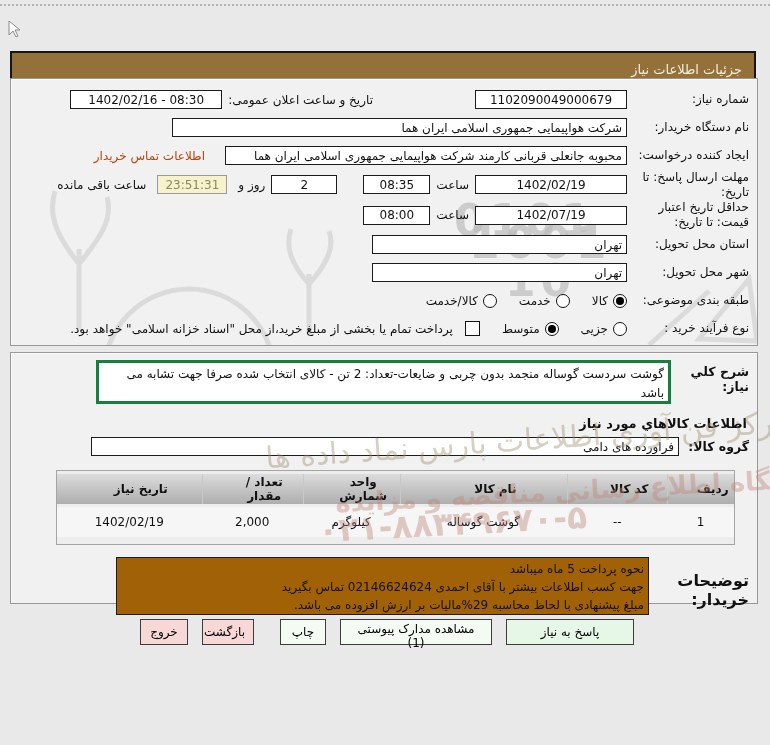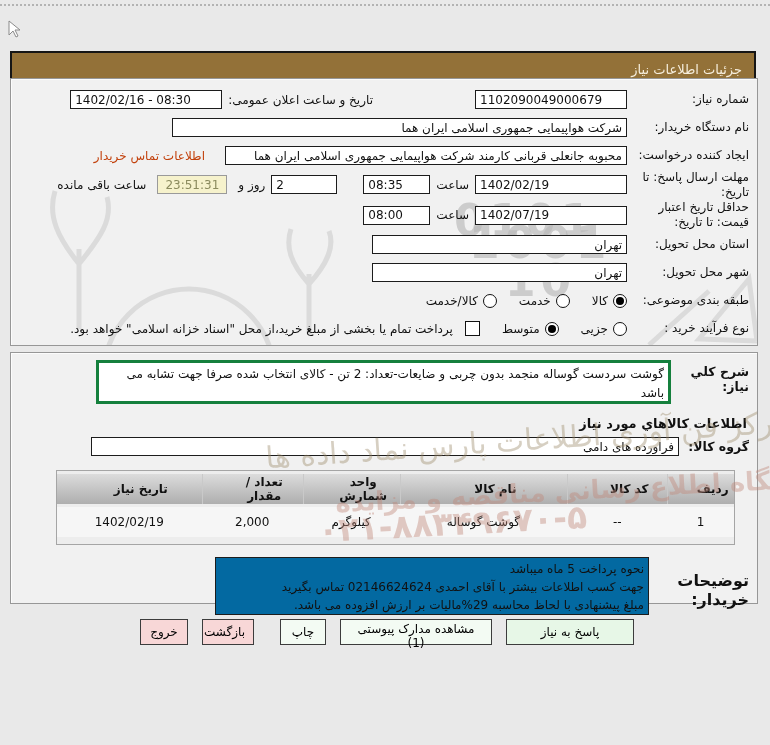--- a/index.html
+++ b/index.html
@@ -13,21 +13,21 @@
   
   .panel{position:absolute;left:10px;width:748px;background:#f1f1f1;border:1px solid #979797;
          box-sizing:border-box;box-shadow:inset 1px 1px 0 #fcfcfc;}
   #panel1{top:78px;height:268px;padding:8px 8px 4px 6px;display:flex;flex-direction:column;gap:3px;}
   #panel2{top:352px;height:252px;padding:4px 8px 4px 6px;}
   .row{display:flex;align-items:center;min-height:25px;position:relative;z-index:2;}
   .lblcol{width:122px;flex:none;font-size:12px;line-height:1.25;}
   .mlbl{font-size:12px;margin:0 6px;}
   .fld{background:#fff;border:1px solid #1c1c1c;height:19px;font-size:12px;font-family:inherit;
        padding:0 4px;box-sizing:border-box;color:#111;}
-  .ltr{direction:ltr;}
+  .ltr{direction:ltr;text-align:center;}
   .rtl-val{direction:rtl;text-align:right;}
   .w152{width:152px}.w455{width:455px}.w402{width:402px}.w67{width:67px}.w66{width:66px}
   .w255{width:255px}.w588{width:588px}
   .sp96{width:96px;flex:none}.sp26{width:26px;flex:none}
   .link{color:#c2410c;font-size:12px;margin-right:20px;cursor:pointer;}
   .count{width:70px;height:19px;background:#f6f2cc;border:1px solid #9a9a9a;color:#8b8b5e;
          font-size:12px;display:flex;align-items:center;justify-content:center;direction:ltr;
          box-sizing:border-box;margin:0 5px;}
   
   .radio{width:12px;height:12px;border:1px solid #111;border-radius:50%;background:#fff;
@@ -47,21 +47,21 @@
            padding:0 0 4px;position:relative;z-index:2;}
   table.goods{width:100%;border-collapse:separate;border-spacing:0 3px;font-size:12px;}
   table.goods th{background:linear-gradient(#dcdcdc,#aeaeae);font-weight:bold;height:22px;
                  border-left:1px solid #c9c9c9;text-align:center;padding-left:24px;}
   table.goods th:last-child{border-left:none;}
   table.goods td{background:#f6f6f6;height:28px;text-align:center;}
   .c-radif{width:45px}.c-code{width:100px}.c-name{width:200px}.c-unit{width:82px}
   .c-qty{width:95px}.c-date{width:155px}
   .notesrow{display:flex;margin-top:12px;position:relative;z-index:2;}
   .noteslbl{width:100px;flex:none;font-size:16px;font-weight:bold;padding-top:14px;}
-  .notesbox{width:434px;height:58px;background:#0369a1;border:1px solid #1c1c1c;font-size:12px;
+  .notesbox{width:533px;height:58px;background:#a16207;border:1px solid #1c1c1c;font-size:12px;
             padding:2px 4px;box-sizing:border-box;line-height:1.5;overflow:hidden;}
   
   .btnrow{position:absolute;top:619px;right:10px;left:10px;display:flex;align-items:center;
           gap:14px;padding-right:126px;z-index:3;}
   .btn{border:1px solid #3c3c3c;font-size:12px;font-family:inherit;height:26px;cursor:pointer;
        box-sizing:border-box;padding:2px 8px;}
   .btn-green{background:#e7f7e7;width:128px;}
   .btn-view{background:#f3fbf3;width:152px;}
   .btn-print{background:#f3fbf3;width:46px;margin-left:12px;}
   .btn-pink{background:#f8d7d7;}

